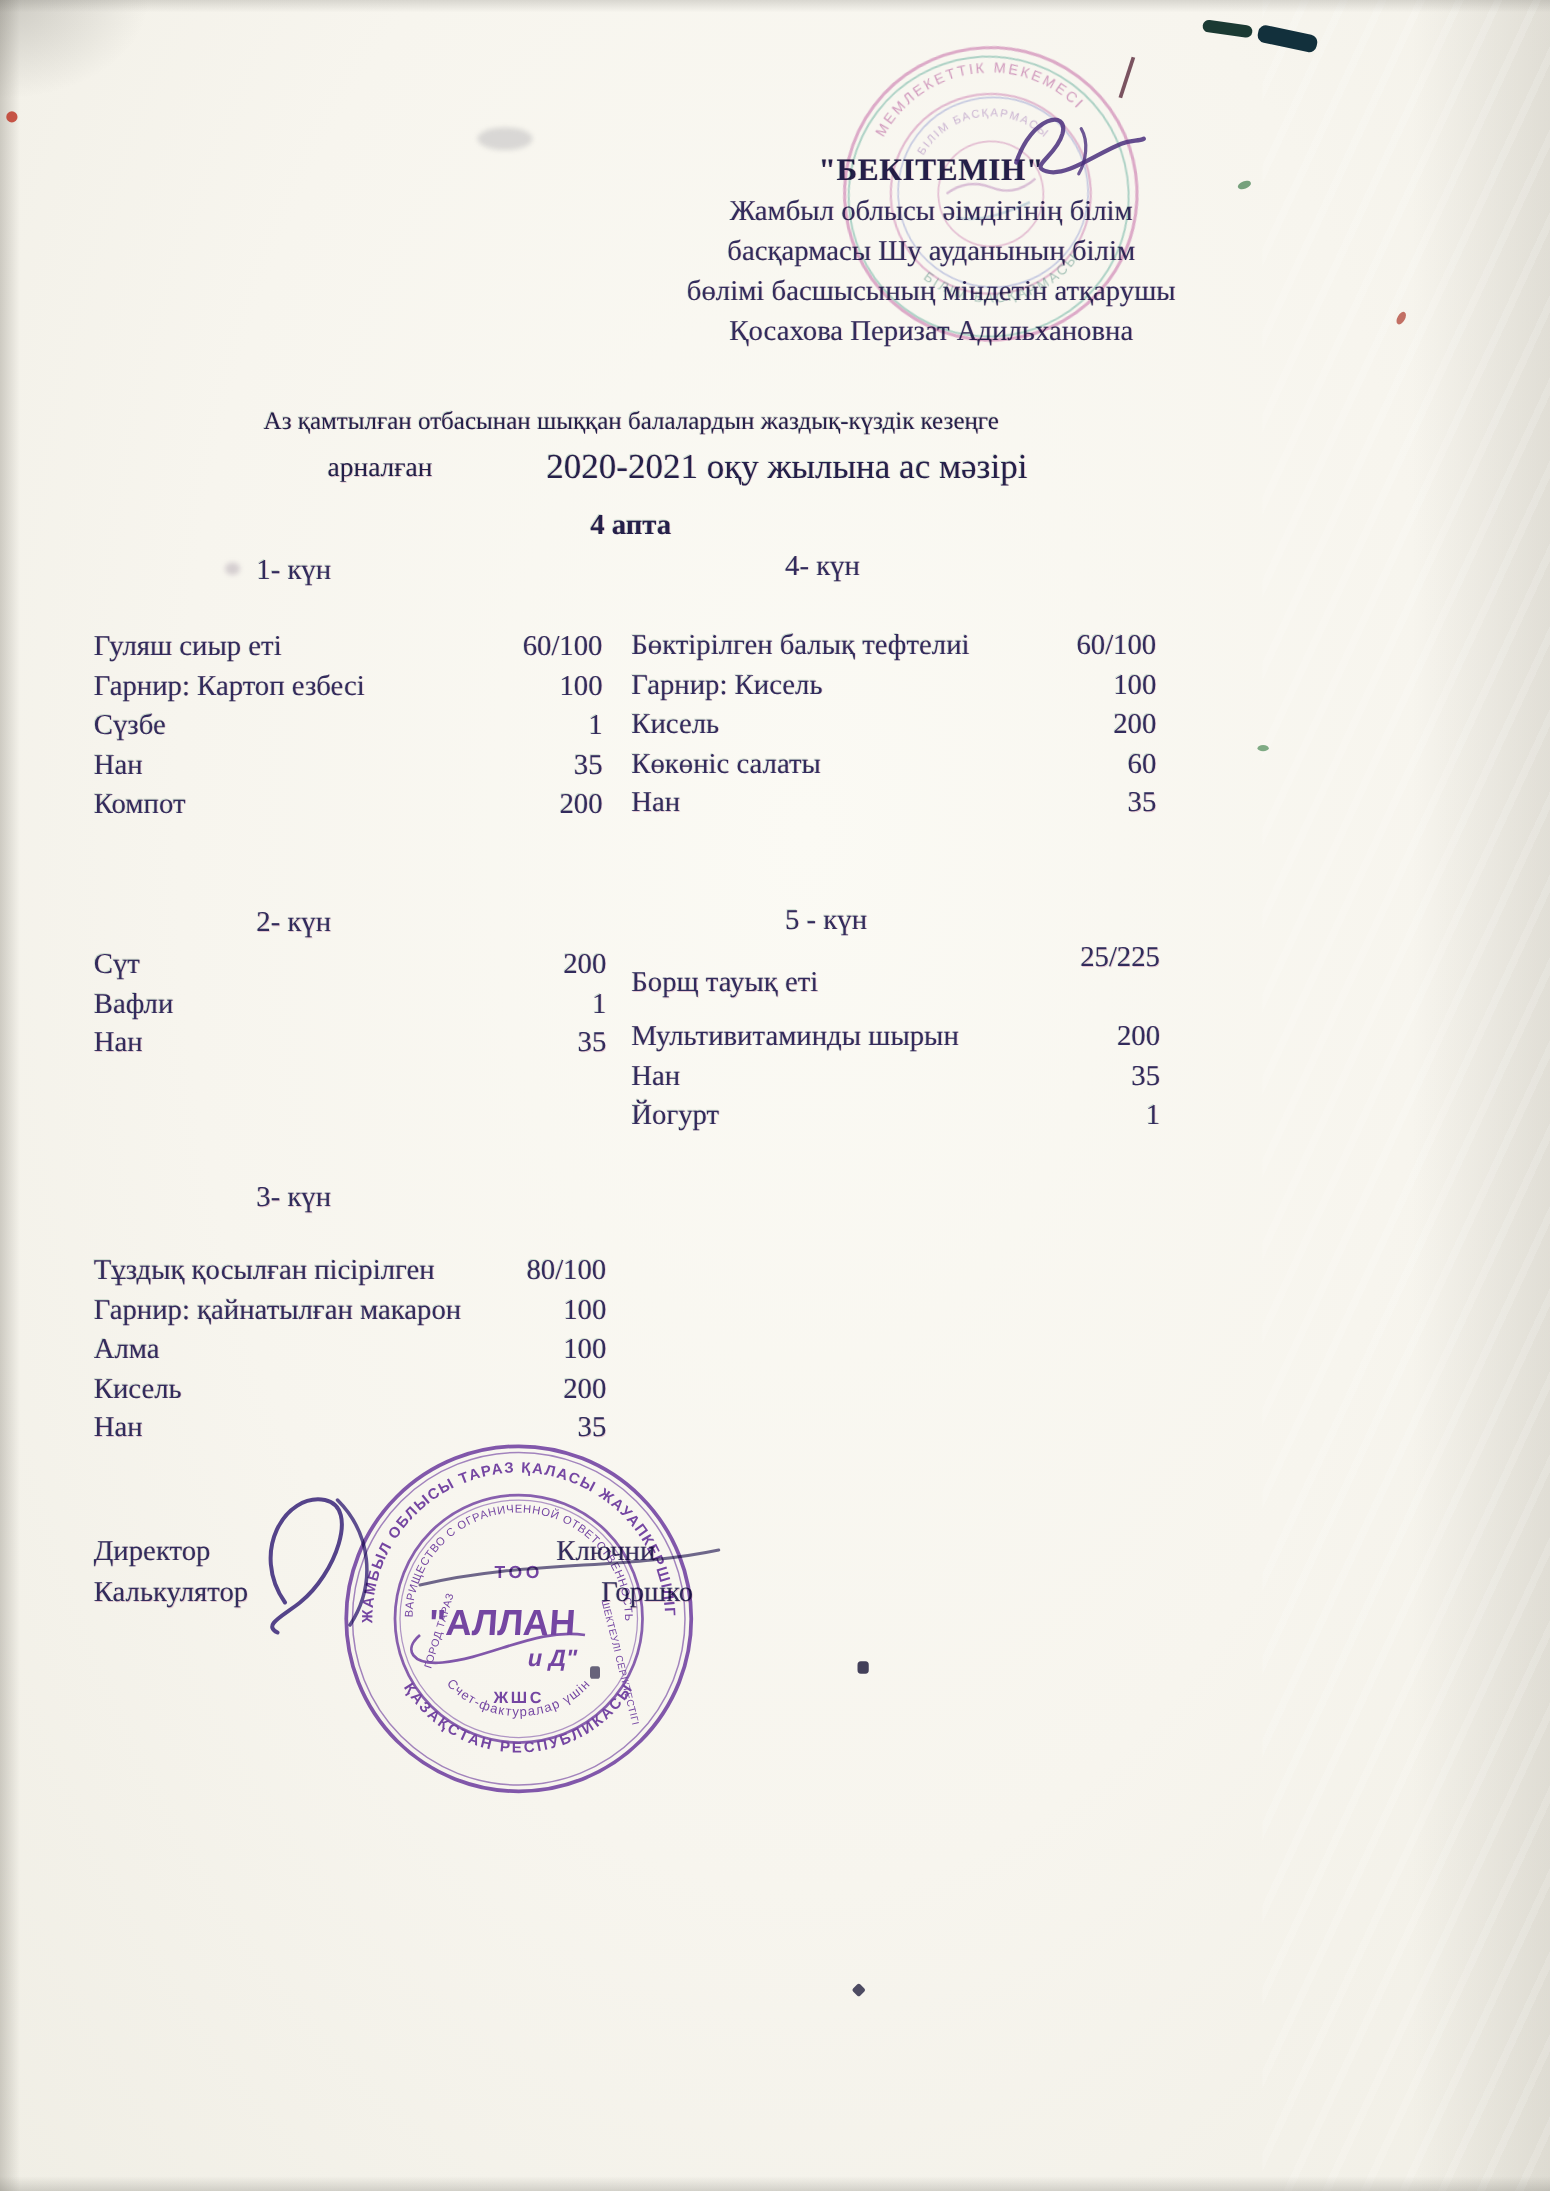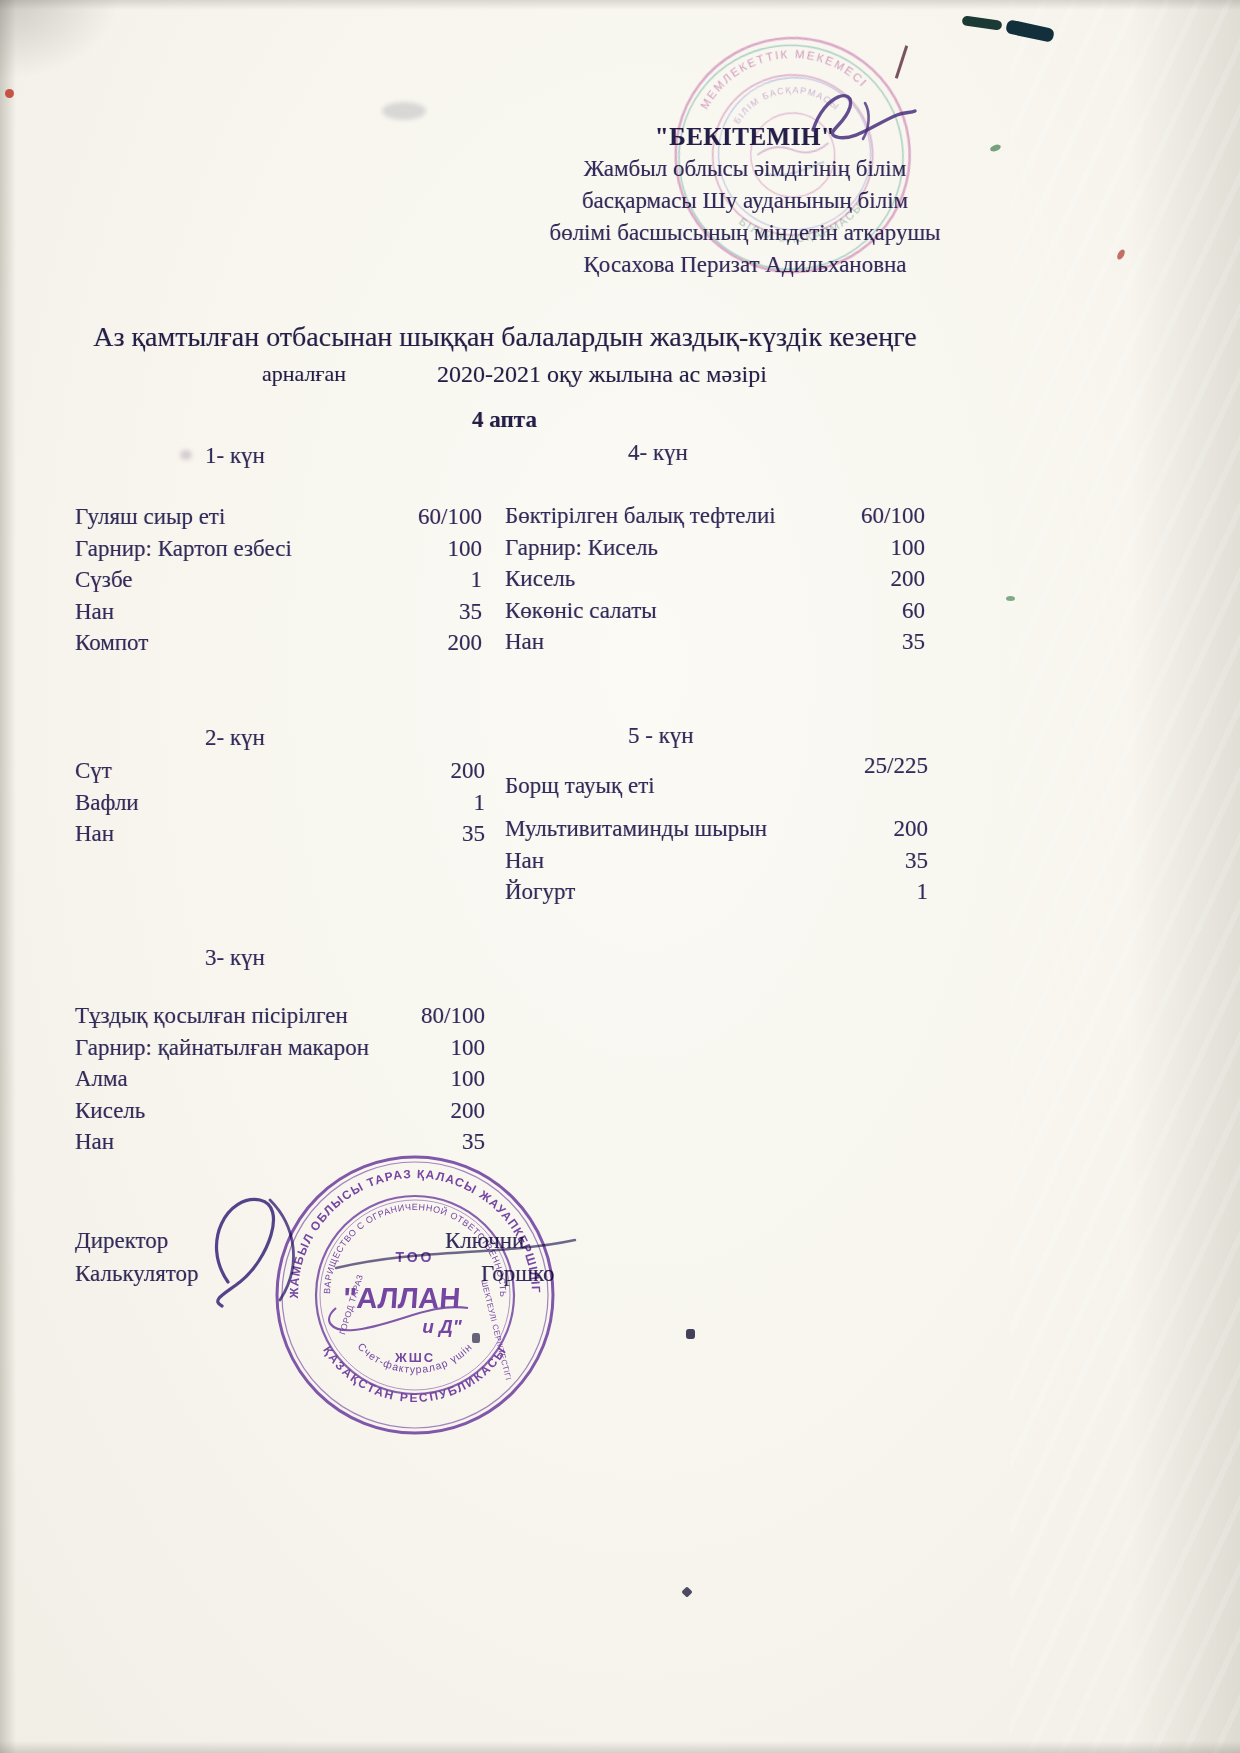--- a/index.html
+++ b/index.html
@@ -12,23 +12,23 @@
   .abs{position:absolute;}
   .ink{
     color:#322b5c;
     text-shadow:0.6px 0.3px 0 rgba(165,30,95,.22), -0.6px -0.3px 0 rgba(20,110,75,.20);
   }
   .dark{color:#241f49;}
   
   .approval{left:530px;top:121px;width:430px;text-align:center;font-size:23px;line-height:32px;}
   .approval .bek{font-weight:bold;font-size:25px;letter-spacing:.5px;}
   
-  .title1{left:75px;top:322px;width:860px;text-align:center;font-size:28px;line-height:30px;}
+  .title1{left:75px;top:322px;width:860px;text-align:center;font-size:20px;line-height:30px;}
   .t2a{left:262px;top:359px;font-size:22px;line-height:30px;}
-  .t2b{left:437px;top:359px;font-size:24px;line-height:30px;}
+  .t2b{left:437px;top:359px;font-size:28px;line-height:30px;}
   .week{left:77px;top:405px;width:855px;text-align:center;font-weight:bold;font-size:23px;line-height:30px;}
   .dayhead{font-size:23px;line-height:30px;}
   
   .menu-block{font-size:23px;}
   .row{display:flex;justify-content:space-between;line-height:31.5px;}
   .row .nm{max-width:330px;}
   .row .qty{min-width:95px;text-align:right;white-space:nowrap;}
   .row.tall-end{align-items:flex-end;min-height:63px;}
   .row.tall-start{align-items:flex-start;min-height:63px;}
   .row.tall-start .nm{padding-top:20px;}

